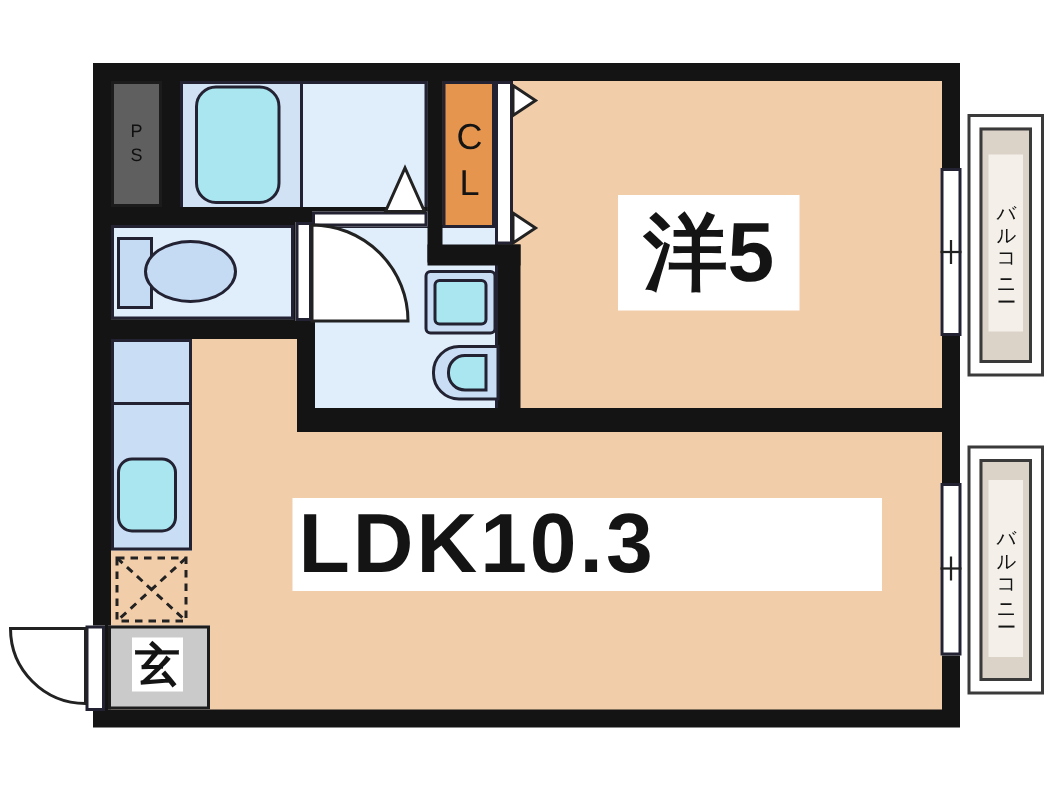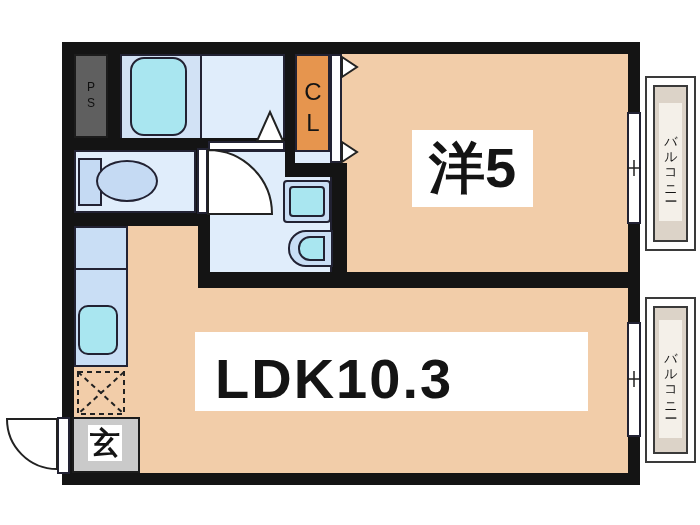--- a/index.html
+++ b/index.html
@@ -83,21 +83,21 @@
     </g>
     <g stroke="#222" stroke-width="1.5">
       <line x1="627" y1="379" x2="641" y2="379"></line>
       <line x1="634" y1="371" x2="634" y2="387"></line>
     </g>
   </svg>
 
   <div class="a label-big" style="left:412px;top:130px;width:121px;height:77px;background:#fff;font-size:56px;">
     <span>洋5</span>
   </div>
-  <div class="a label-big" style="left:195px;top:332px;width:393px;height:79px;background:#fff;justify-content:flex-start;padding-left:20px;font-size:56px;letter-spacing:2px;">
+  <div class="a label-big" style="left:195px;top:332px;width:393px;height:62px;background:#fff;justify-content:flex-start;padding-left:4px;font-size:56px;letter-spacing:2px;">
     <span>LDK10.3</span>
   </div>
 
   <div class="a" style="left:645px;top:76px;width:51px;height:175px;background:#fff;border:2px solid #3a3a3a;">
     <div class="a" style="left:6px;top:7px;width:35px;height:157px;background:#dcd3c8;border:2px solid #3a3a3a;"></div>
     <div class="a vtext" style="left:12px;top:25px;width:23px;height:118px;background:#f4f0e9;font-size:13px;letter-spacing:2px;">バルコニー</div>
   </div>
   <div class="a" style="left:645px;top:297px;width:51px;height:166px;background:#fff;border:2px solid #3a3a3a;">
     <div class="a" style="left:6px;top:7px;width:35px;height:148px;background:#dcd3c8;border:2px solid #3a3a3a;"></div>
     <div class="a vtext" style="left:12px;top:21px;width:23px;height:118px;background:#f4f0e9;font-size:13px;letter-spacing:2px;">バルコニー</div>

